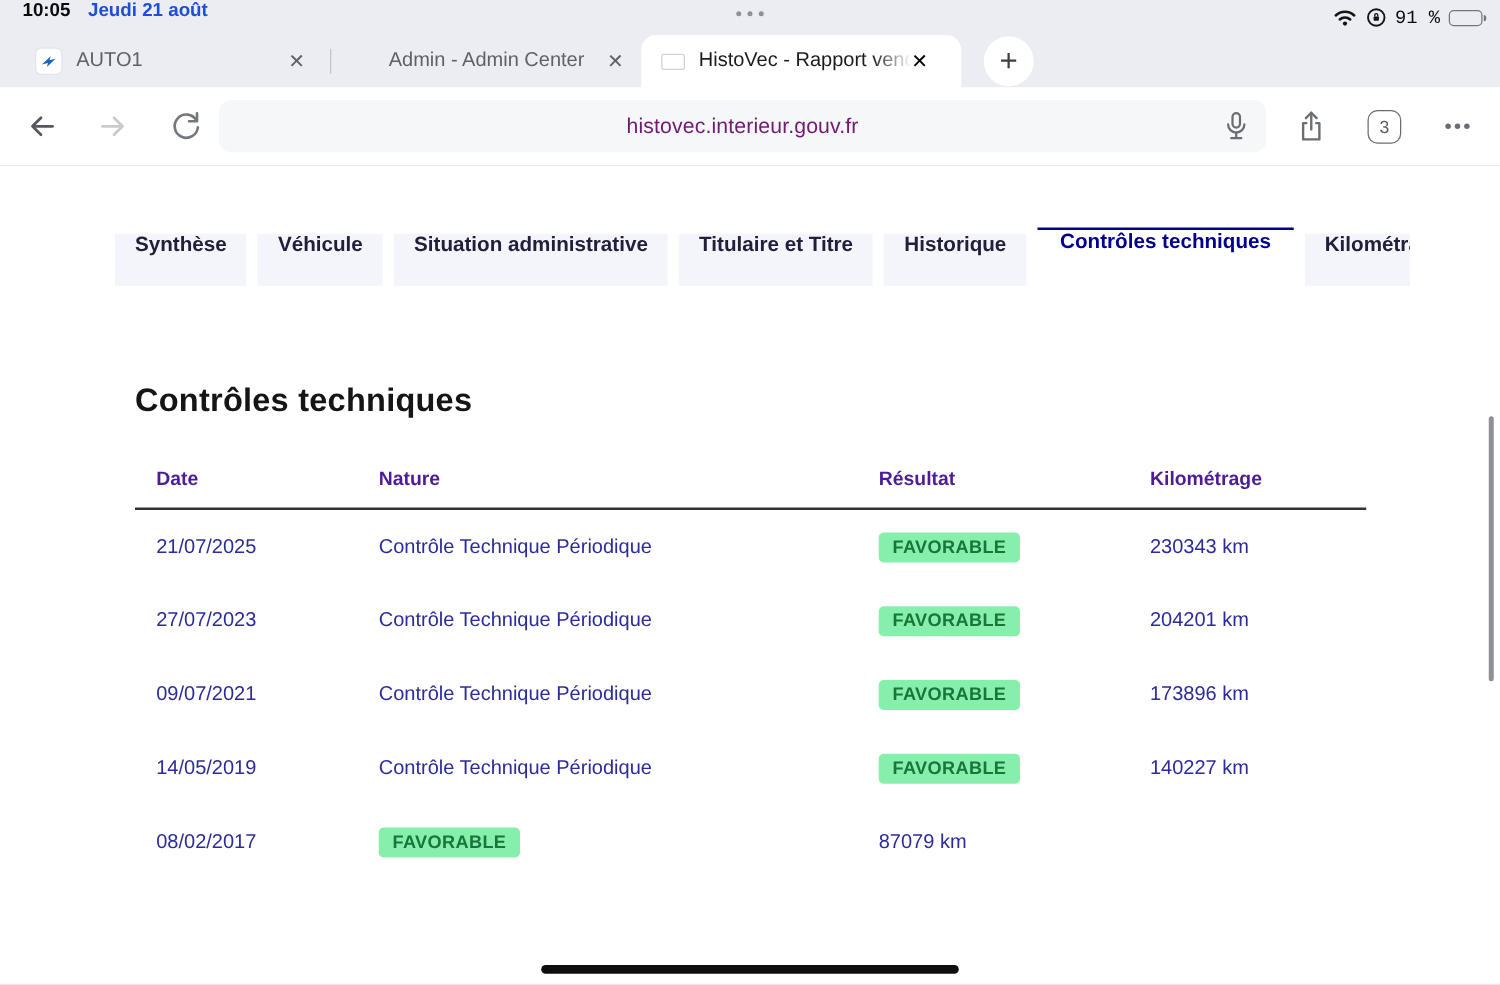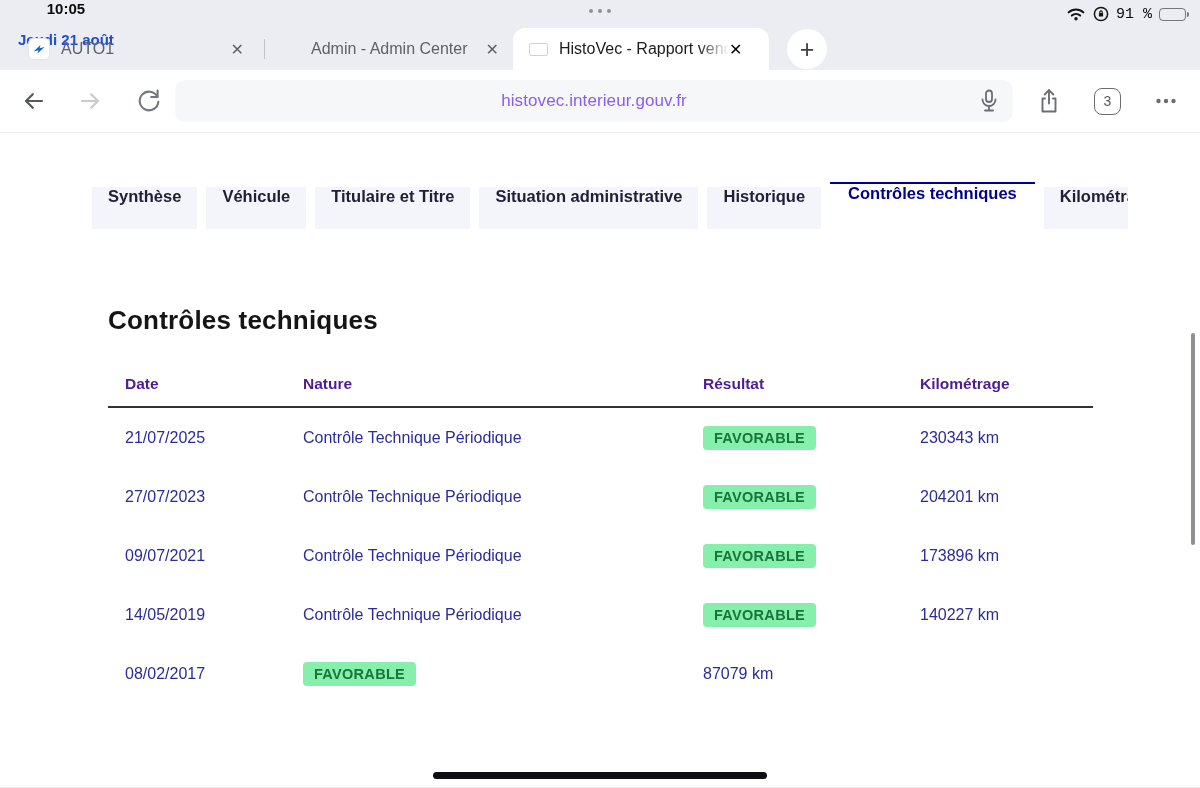--- a/index.html
+++ b/index.html
@@ -3,21 +3,21 @@
 <meta charset="utf-8">
 <style>
   * { margin:0; padding:0; box-sizing:border-box; }
   html,body { width:1200px; height:788px; }
   body { font-family:"Liberation Sans", sans-serif; background:#fff; position:relative; overflow:hidden; }
   .screen { position:absolute; inset:0; width:1200px; height:788px; background:#fff; }
 
   
   .chrome { position:absolute; top:0; left:0; width:1200px; height:70px; background:#ebedf2; }
   .statusbar { position:absolute; top:0; left:0; right:0; height:28px; display:flex; align-items:center; }
-  .sb-left { position:absolute; left:18px; top:0; height:28px; display:flex; align-items:center; gap:14px;flex-direction:column; }
+  .sb-left { position:absolute; left:18px; top:0; height:28px; display:flex; gap:14px; }
   .sb-time { font-size:15px; font-weight:700; color:#0b0b0c; }
   .sb-date { font-size:15px; font-weight:600; color:#1d4ed8; }
   .sb-center { position:absolute; left:0; right:0; top:9px; display:flex; justify-content:center; gap:5px; }
   .sb-center i { width:4px; height:4px; border-radius:50%; background:#8f9094; }
   .sb-right { position:absolute; right:14px; top:0; height:28px; display:flex; align-items:center; gap:7px;font-family:Liberation Mono, monospace; }
   .sb-pct { font-size:15px; font-weight:500; color:#0b0b0c; }
   .battery { position:relative; width:27px; height:13px; border:1px solid rgba(0,0,0,.5); border-radius:4px; padding:1px; }
   .battery .fill { height:100%; width:88%; background:#0b0b0c; border-radius:2px; }
   .battery .nub { position:absolute; right:-4px; top:3.5px; width:2.5px; height:5px; background:rgba(0,0,0,.5); border-radius:0 2px 2px 0; }
 
@@ -38,21 +38,21 @@
   .fav-grid i:nth-child(3){background:#f2801e;} .fav-grid i:nth-child(4){background:#0f2f52;}
   .fav-flag { width:19px; height:13px; display:flex; border:1px solid #d2d2d6; border-radius:2px; overflow:hidden; }
   .fav-flag i { flex:1; } .fav-flag i:nth-child(1){background:#01209f;} .fav-flag i:nth-child(2){background:#fff;} .fav-flag i:nth-child(3){background:#e1000f;}
   .newtab { width:40px; height:40px; border-radius:50%; background:#fff; margin:0 0 1px 18px; display:flex; align-items:center; justify-content:center; font-size:25px; font-weight:300; color:#3c4043; }
 
   
   .toolbar { position:absolute; top:70px; left:0; width:1200px; height:63px; background:#fff; border-bottom:1px solid #ececee; display:flex; align-items:center; padding-left:19px; }
   .tb-icon { width:28px; height:28px; flex:none; display:flex; align-items:center; justify-content:center; }
   .tb-gap { margin-left:30px; }
   .urlfield { position:relative; flex:none; width:838px; height:42px; margin-left:12px; background:#f6f7f9; border-radius:10px; display:flex; align-items:center; justify-content:center; }
-  .urltext { font-size:17px; color:#8b5cf6; letter-spacing:.1px; }
+  .urltext { font-size:17px; color:#701a75; letter-spacing:.1px; }
   .mic { position:absolute; right:10px; top:7px; }
   .tabs-btn { width:27px; height:27px; border:1.8px solid #6a6e73; border-radius:8px; display:flex; align-items:center; justify-content:center; font-size:14px; font-weight:500; color:#565a5e; }
   .tb-right { display:flex; align-items:center; margin-left:22px; gap:31px; }
 
   
   .content { position:absolute; top:133px; left:0; width:1200px; height:655px; background:#fff; }
 
   .ptabs { position:absolute; top:48px; left:92px; width:1036px; height:48px; display:flex; align-items:flex-end; gap:9px; overflow:hidden; }
   .ptab { flex:none; height:42px; background:#f4f4fb; display:flex; align-items:flex-start; padding:0 16px; font-size:16.5px; font-weight:700; color:#20203a; white-space:nowrap; }
   .ptab.active { height:47px; background:#fff; border-top:2.5px solid #000091; color:#000091; padding:0 18px; }
@@ -209,24 +209,24 @@
   <div class="content">
 
     <div class="ptabs">
       <div class="ptab">
           <span>Synthèse</span>
         </div>
       <div class="ptab">
           <span>Véhicule</span>
         </div>
       <div class="ptab">
+          <span>Situation administrative</span>
+        </div>
+      <div class="ptab">
           <span>Titulaire et Titre</span>
-        </div>
-      <div class="ptab">
-          <span>Situation administrative</span>
         </div>
       <div class="ptab">
           <span>Historique</span>
         </div>
       <div class="ptab active">
           <span>Contrôles techniques</span>
         </div>
       <div class="ptab">
           <span>Kilométrage</span>
         </div>

